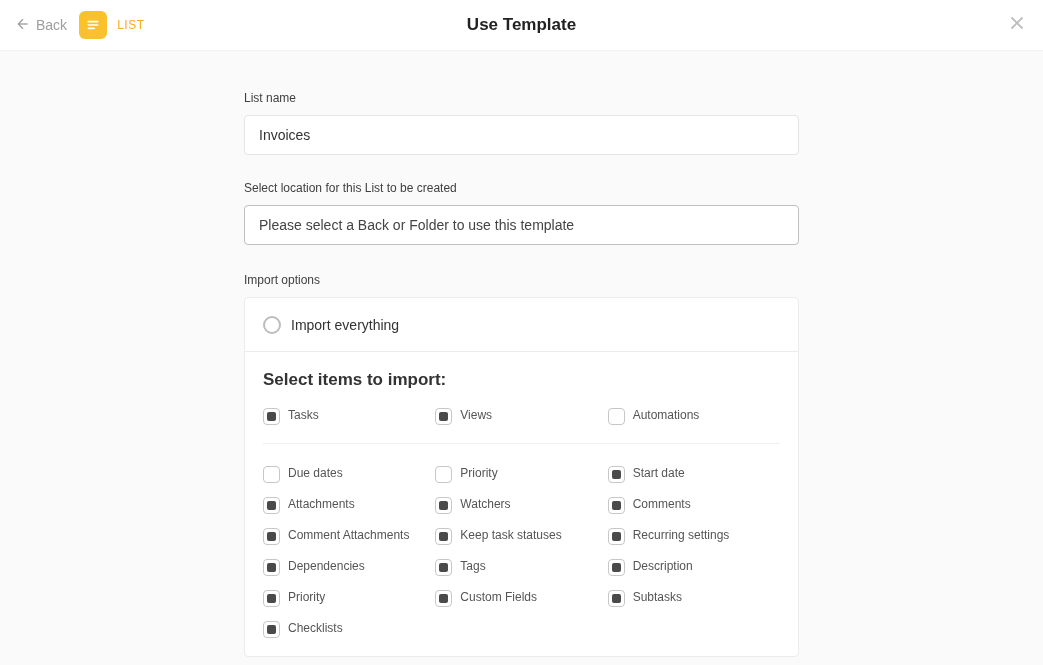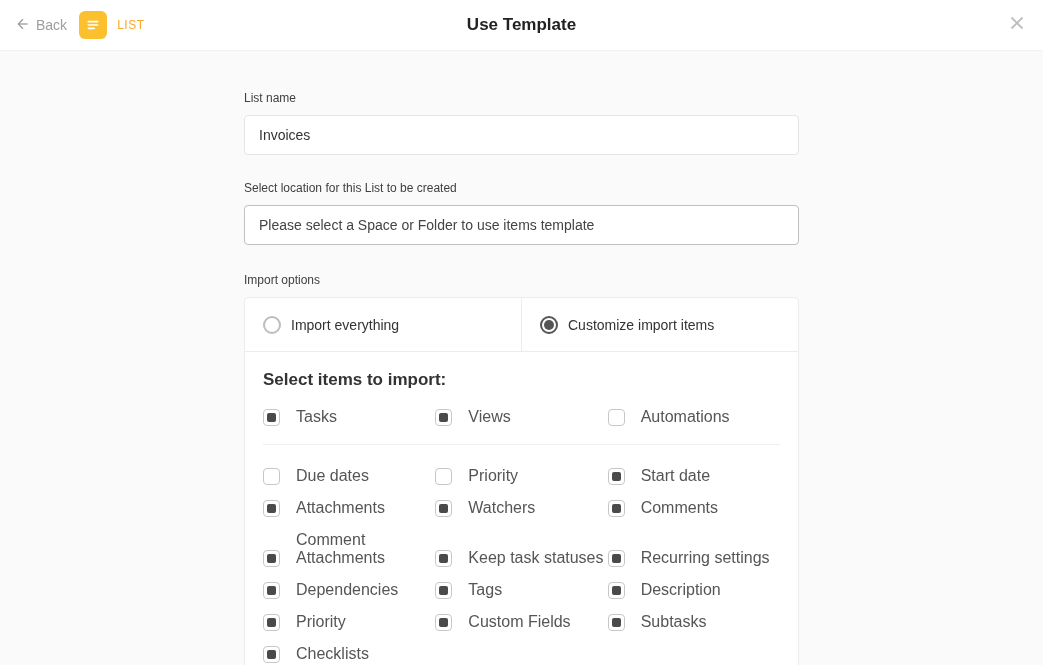--- a/index.html
+++ b/index.html
@@ -166,23 +166,23 @@
   row-gap: 14px;
 }
 .grid-sep {
   grid-column: 1 / -1;
   height: 1px;
   background: #f0f0f0;
   margin: 4px 0 8px 0;
 }
 .check-item {
   display: flex;
-  align-items: flex-end;
-  gap: 16px;
-  font-size: 16px;
+  align-items: flex-start;
+  gap: 8px;
+  font-size: 12px;
   color: #555;
   cursor: pointer;
 }
 .checkbox {
   width: 17px;
   height: 17px;
   border: 1.5px solid #c7c7c7;
   border-radius: 4px;
   display: inline-flex;
   align-items: center;
@@ -236,34 +236,30 @@
 <div class="divider"></div>
 
 <div class="content-wrap">
   <div class="content">
 
     <div class="section-label">List name</div>
     <input class="text-input" type="text" value="Invoices" style="">
 
     <div class="section-label">Select location for this List to be created</div>
     <div class="select-box">
-      <span>Please select a Space or Folder to use items template</span>
+      <span>Please select a Back or Folder to use this template</span>
     </div>
 
     <div class="section-label">Import options</div>
     <div class="import-box">
       <div class="import-tabs">
         <div class="import-tab">
           <span class="radio"></span>
           <span>Import everything</span>
         </div>
-        <div class="import-tab">
-          <span class="radio checked"></span>
-          <span>Customize import items</span>
-        </div>
       </div>
       <div class="items-section">
         <div class="items-title">Select items to import:</div>
         <div class="items-grid" id="items-grid">
             <label class="check-item">
               <span class="checkbox checked"></span>
               <span>Tasks</span>
             </label>
             <label class="check-item">
               <span class="checkbox checked"></span>

